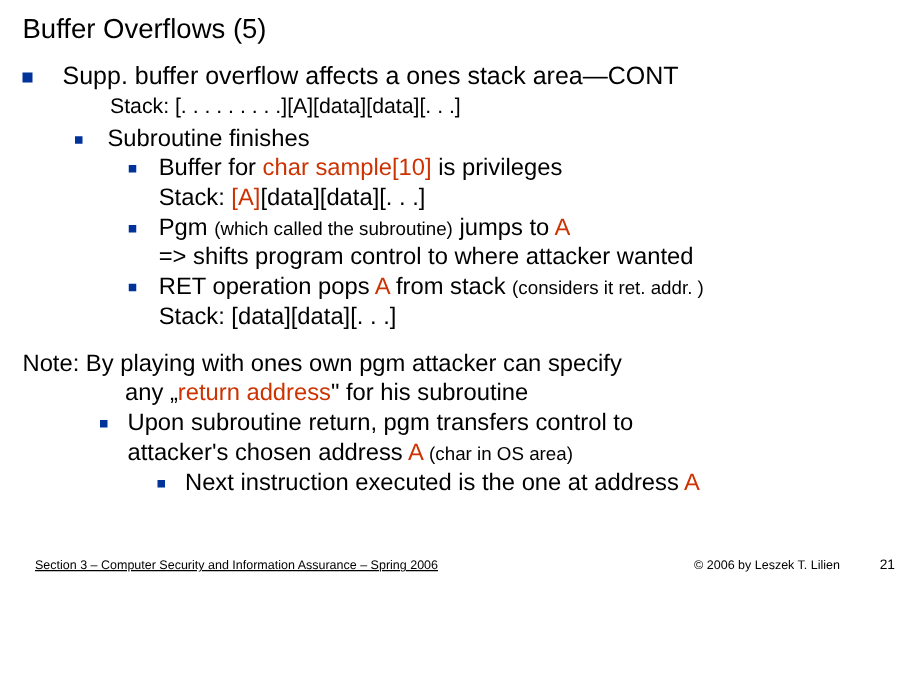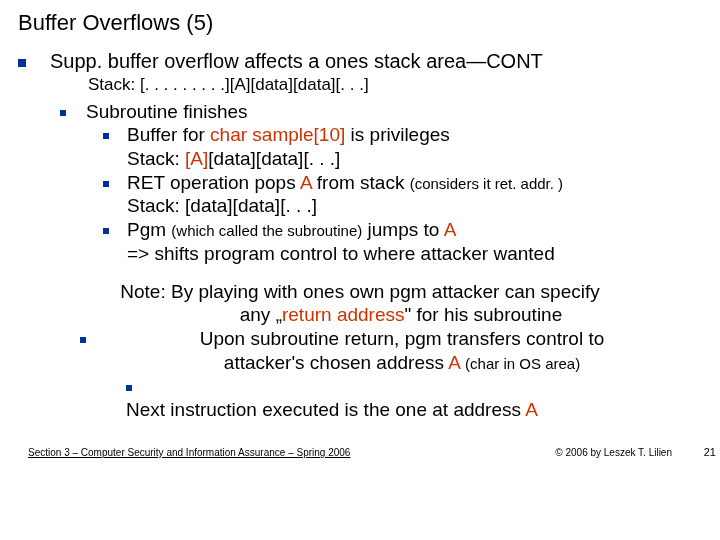--- a/index.html
+++ b/index.html
@@ -69,26 +69,25 @@
     margin-left: 78px;
     line-height: 1.25;
   }
   .sub .b { margin-right: 18px; margin-left: 7px;}
   .red { color: #cc3300; }
   .sm { font-size: 15px; }
   .note {
     font-size: 19px;
     line-height: 1.25;
     margin-top: 14px;
-    text-align: center;
   }
   .note .indent1 { margin-left: 82px; }
   .note .row .b { margin-right: 16px; }
   .note .lvlA { margin-left: 62px; }
-  .note .lvlB { margin-left: 108px; flex-direction: column; }
+  .note .lvlB { margin-left: 108px; }
   .note .lvlC {
     margin-left: 154px;
     font-size: 17px;
   }
   .footer {
     position: absolute;
     left: 28px;
     bottom: 6px;
     font-size: 10px;
     text-decoration: underline;
@@ -129,29 +128,29 @@
     <div class="row">
       <span class="b"><span class="bullet-sm"></span></span>
       <span class="t">
         <span>Buffer for </span><span class="red">char sample[10]</span><span> is  privileges</span><br>
         <span>Stack: </span><span class="red">[A]</span><span>[data][data][. . .]</span>
       </span>
     </div>
     <div class="row">
       <span class="b"><span class="bullet-sm"></span></span>
       <span class="t">
-        <span>RET operation pops </span><span class="red">A</span><span> from stack </span><span class="sm">(considers it ret. addr. )</span><br>
-        <span>Stack: [data][data][. . .]</span>
+        <span>Pgm </span><span class="sm">(which called the subroutine)</span><span> jumps to </span><span class="red">A</span><br>
+        <span>=&gt; shifts program control to where attacker wanted</span>
       </span>
     </div>
     <div class="row">
       <span class="b"><span class="bullet-sm"></span></span>
       <span class="t">
-        <span>Pgm </span><span class="sm">(which called the subroutine)</span><span> jumps to </span><span class="red">A</span><br>
-        <span>=&gt; shifts program control to where attacker wanted</span>
+        <span>RET operation pops </span><span class="red">A</span><span> from stack </span><span class="sm">(considers it ret. addr. )</span><br>
+        <span>Stack: [data][data][. . .]</span>
       </span>
     </div>
   </div>
 
   <div class="note">
     <div>Note: By playing with ones own pgm attacker can specify</div>
     <div class="indent1">
       <span>any „</span><span class="red">return address</span><span>" for his subroutine</span>
     </div>
     <div class="row lvlA">

